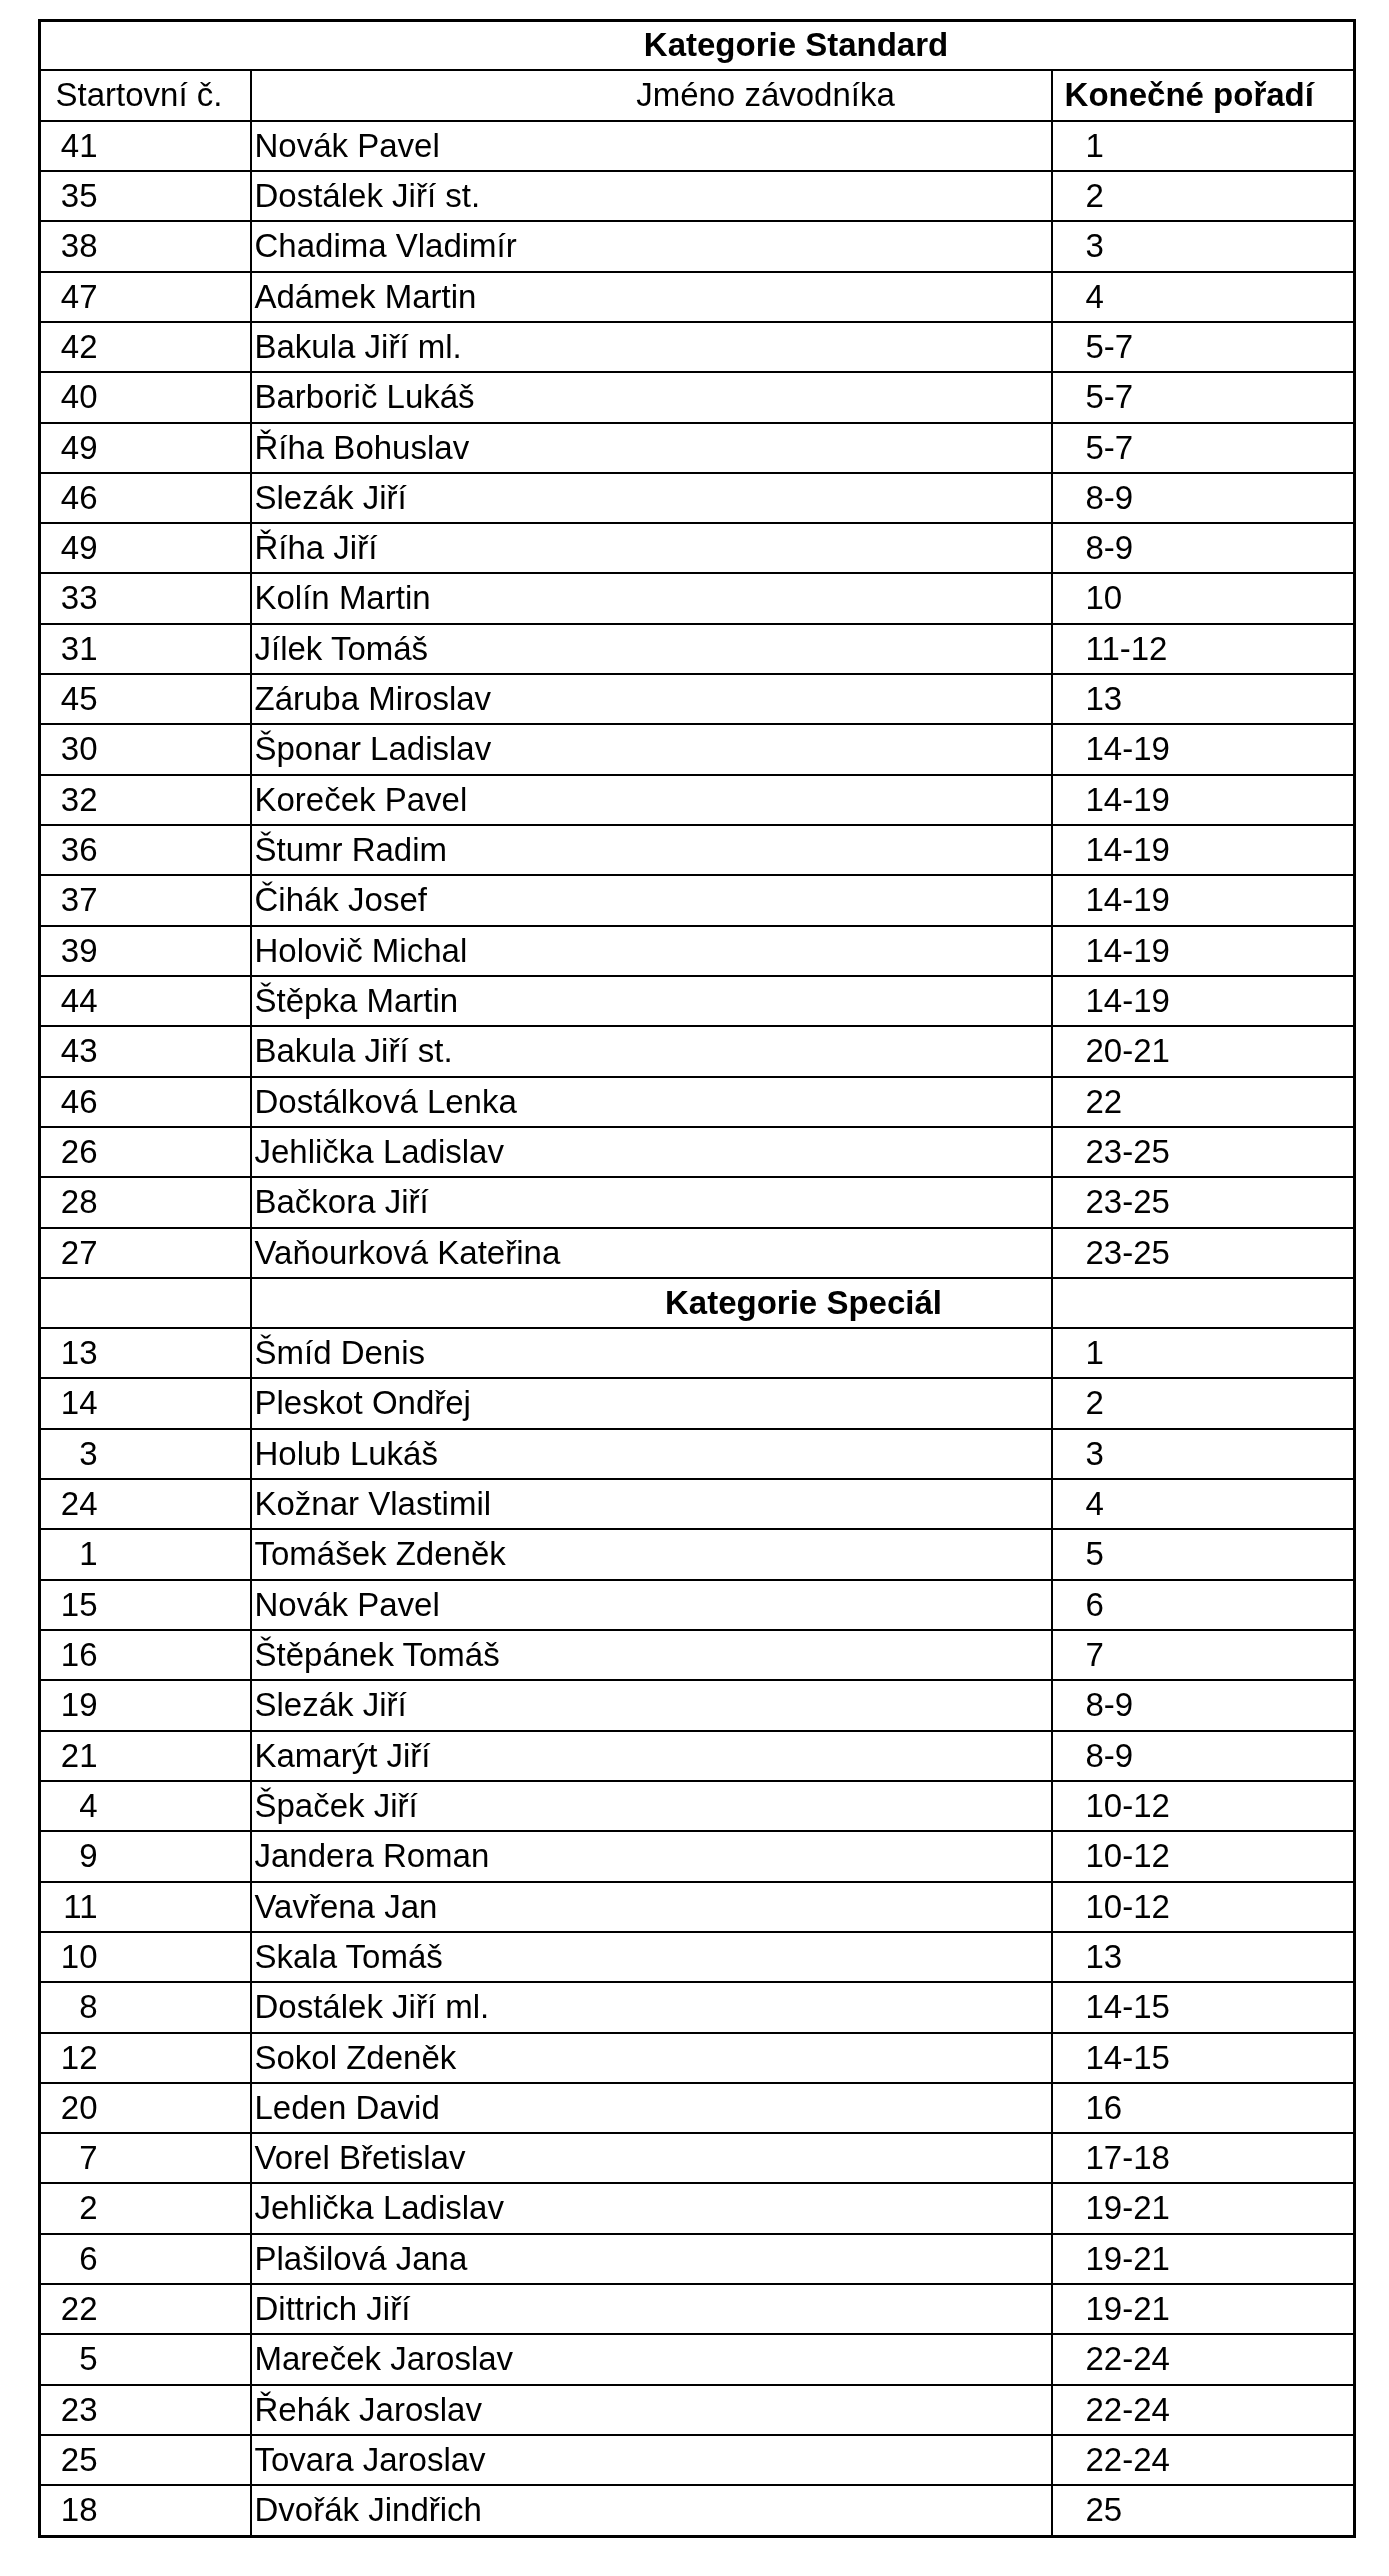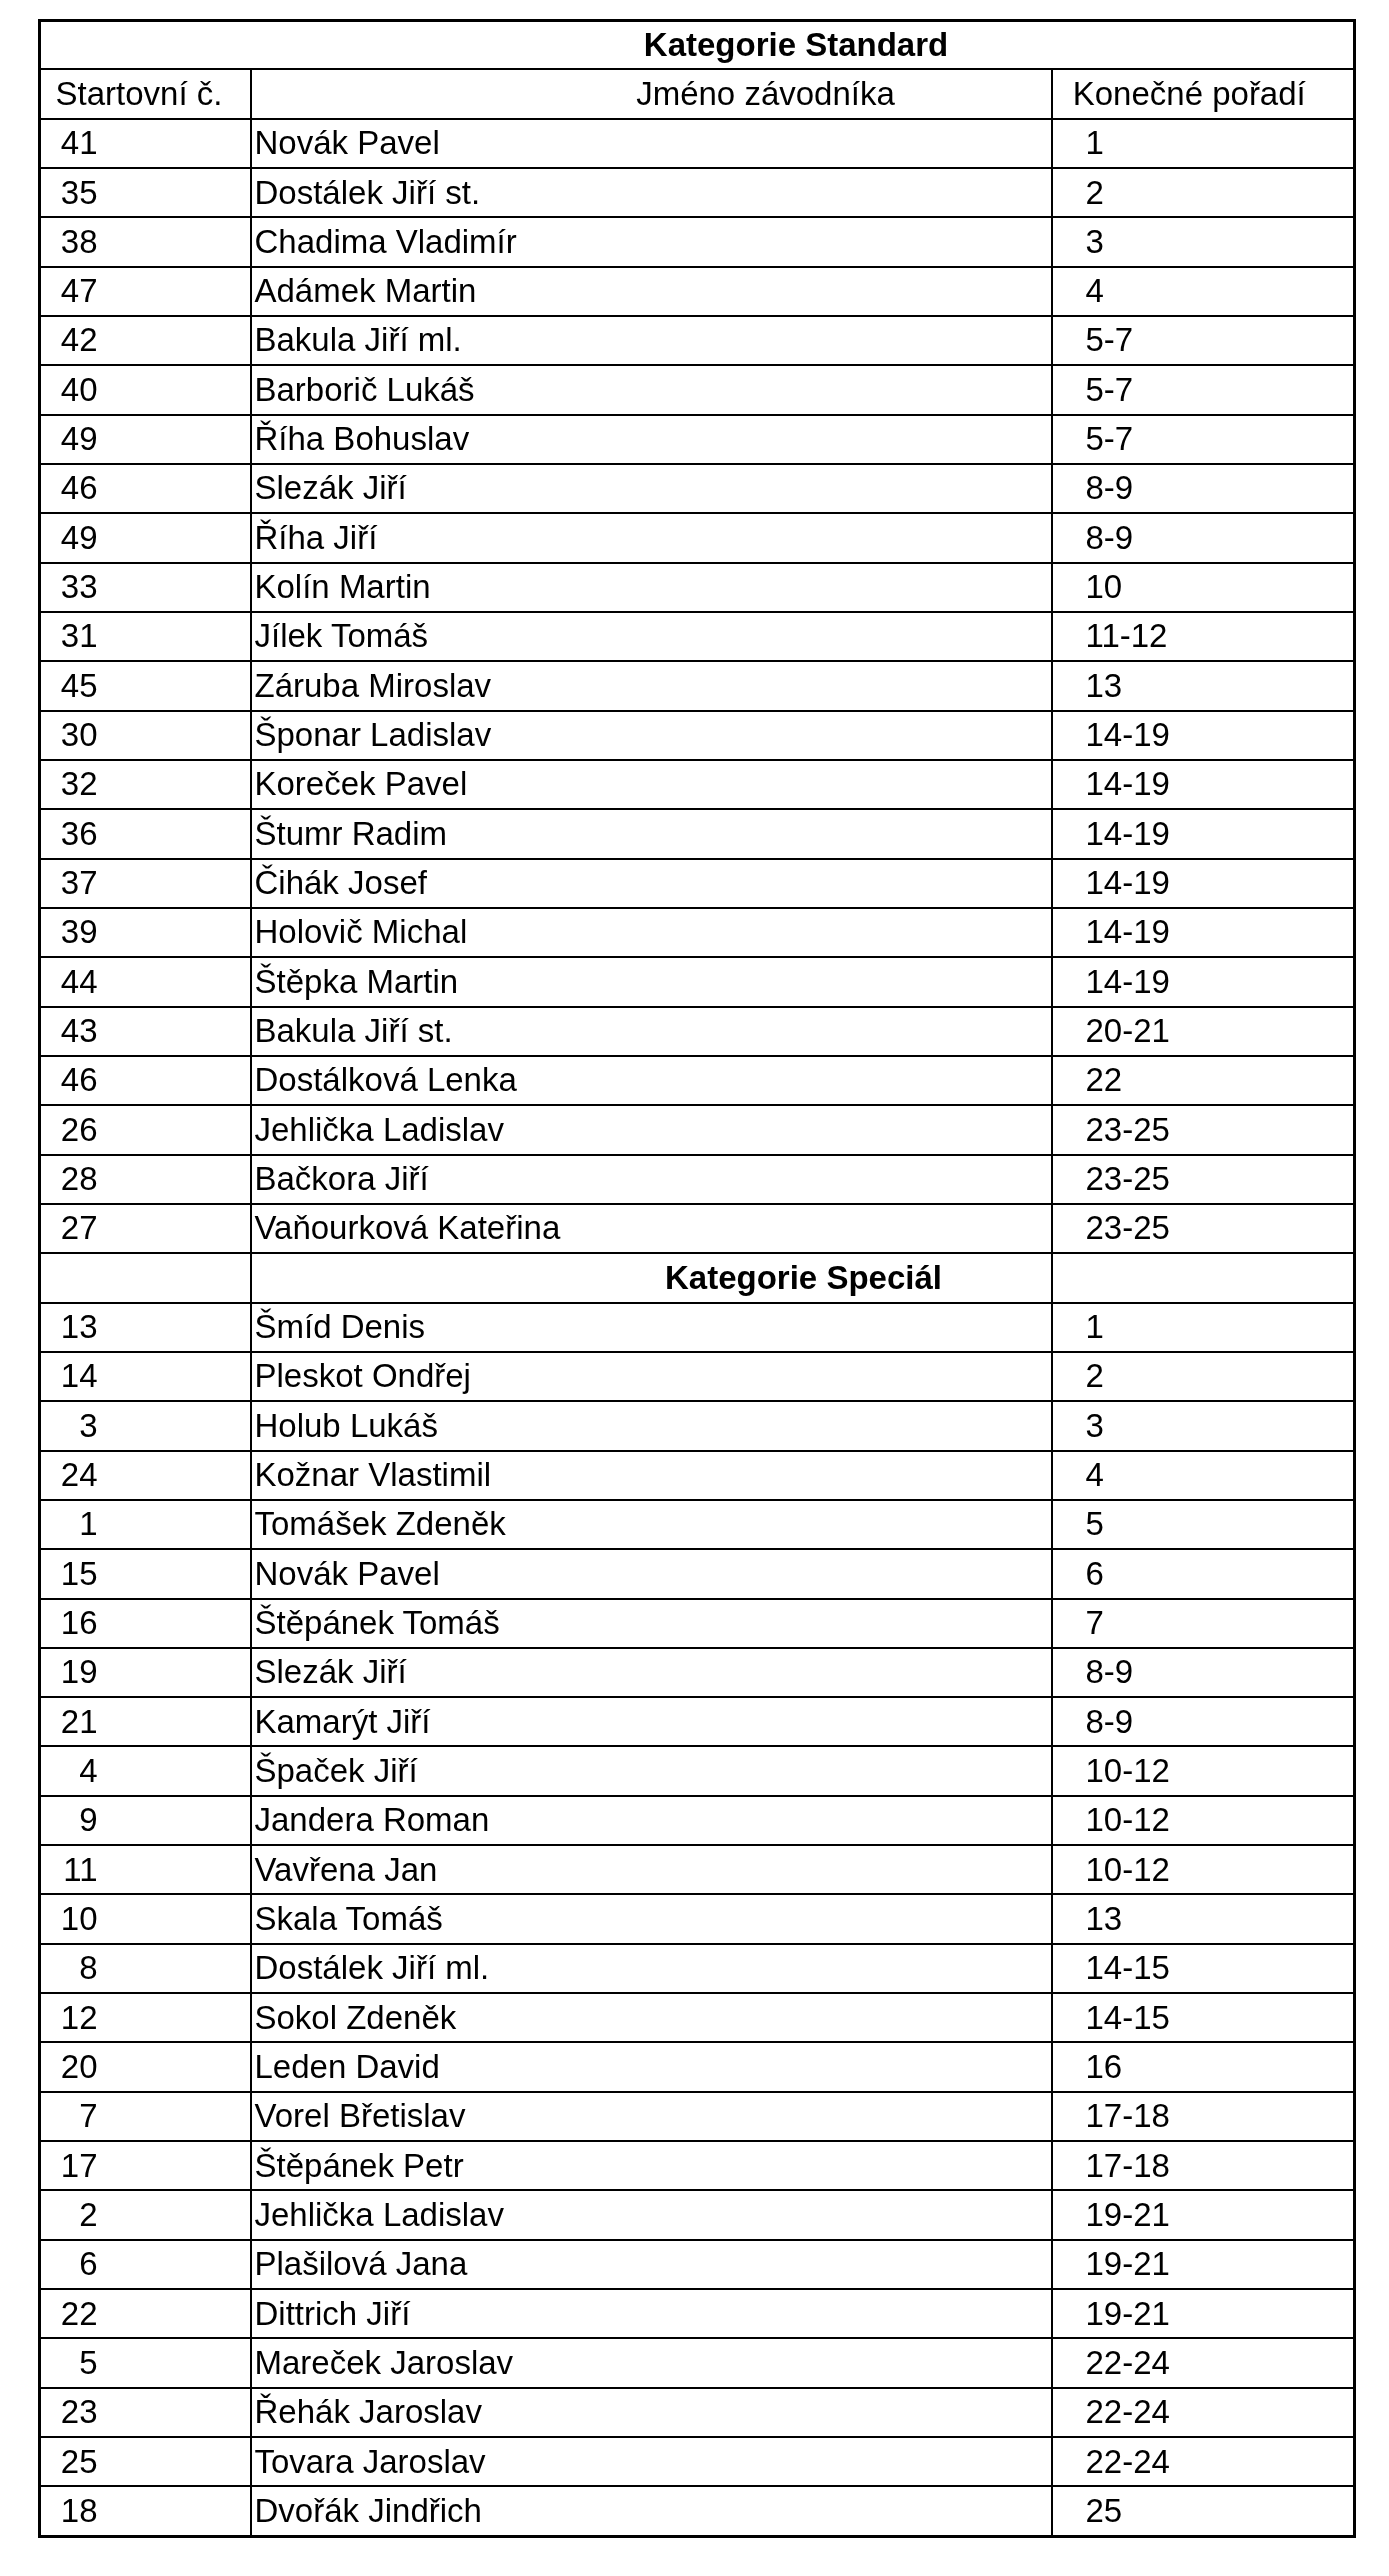--- a/index.html
+++ b/index.html
@@ -28,21 +28,21 @@
   }
   tr { height:47px; }
   
   td.title-cell { font-weight:bold; text-align:center; }
   td.std-title  { padding-left:198px;text-align:center; }   
   td.spec-title { padding-left:305px; }
   
   td.col-header { text-align:center; font-weight:normal; }
   td.h-start { padding-right:12.6px; }
   td.h-name  { padding-left:229px; }      
-  td.h-rank  { padding-right:27px; }
+  td.h-rank  { padding-right:27px;font-weight:bold; }
   
   td.c-start { padding-left:15.5px; }
   td.c-start span { display:inline-block; width:41px; text-align:right; }
   td.c-name  { padding-left:3px; }
   td.c-rank  { padding-left:33px; }
 </style>
 </head>
 <body>
 
 <table class="results">
@@ -259,25 +259,20 @@
         <td class="c-start"><span>20</span></td>
         <td class="c-name">Leden David</td>
         <td class="c-rank">16</td>
       </tr>
       <tr class="data-row">
         <td class="c-start"><span>7</span></td>
         <td class="c-name">Vorel Břetislav</td>
         <td class="c-rank">17-18</td>
       </tr>
       <tr class="data-row">
-        <td class="c-start"><span>17</span></td>
-        <td class="c-name">Štěpánek Petr</td>
-        <td class="c-rank">17-18</td>
-      </tr>
-      <tr class="data-row">
         <td class="c-start"><span>2</span></td>
         <td class="c-name">Jehlička Ladislav</td>
         <td class="c-rank">19-21</td>
       </tr>
       <tr class="data-row">
         <td class="c-start"><span>6</span></td>
         <td class="c-name">Plašilová Jana</td>
         <td class="c-rank">19-21</td>
       </tr>
       <tr class="data-row">

